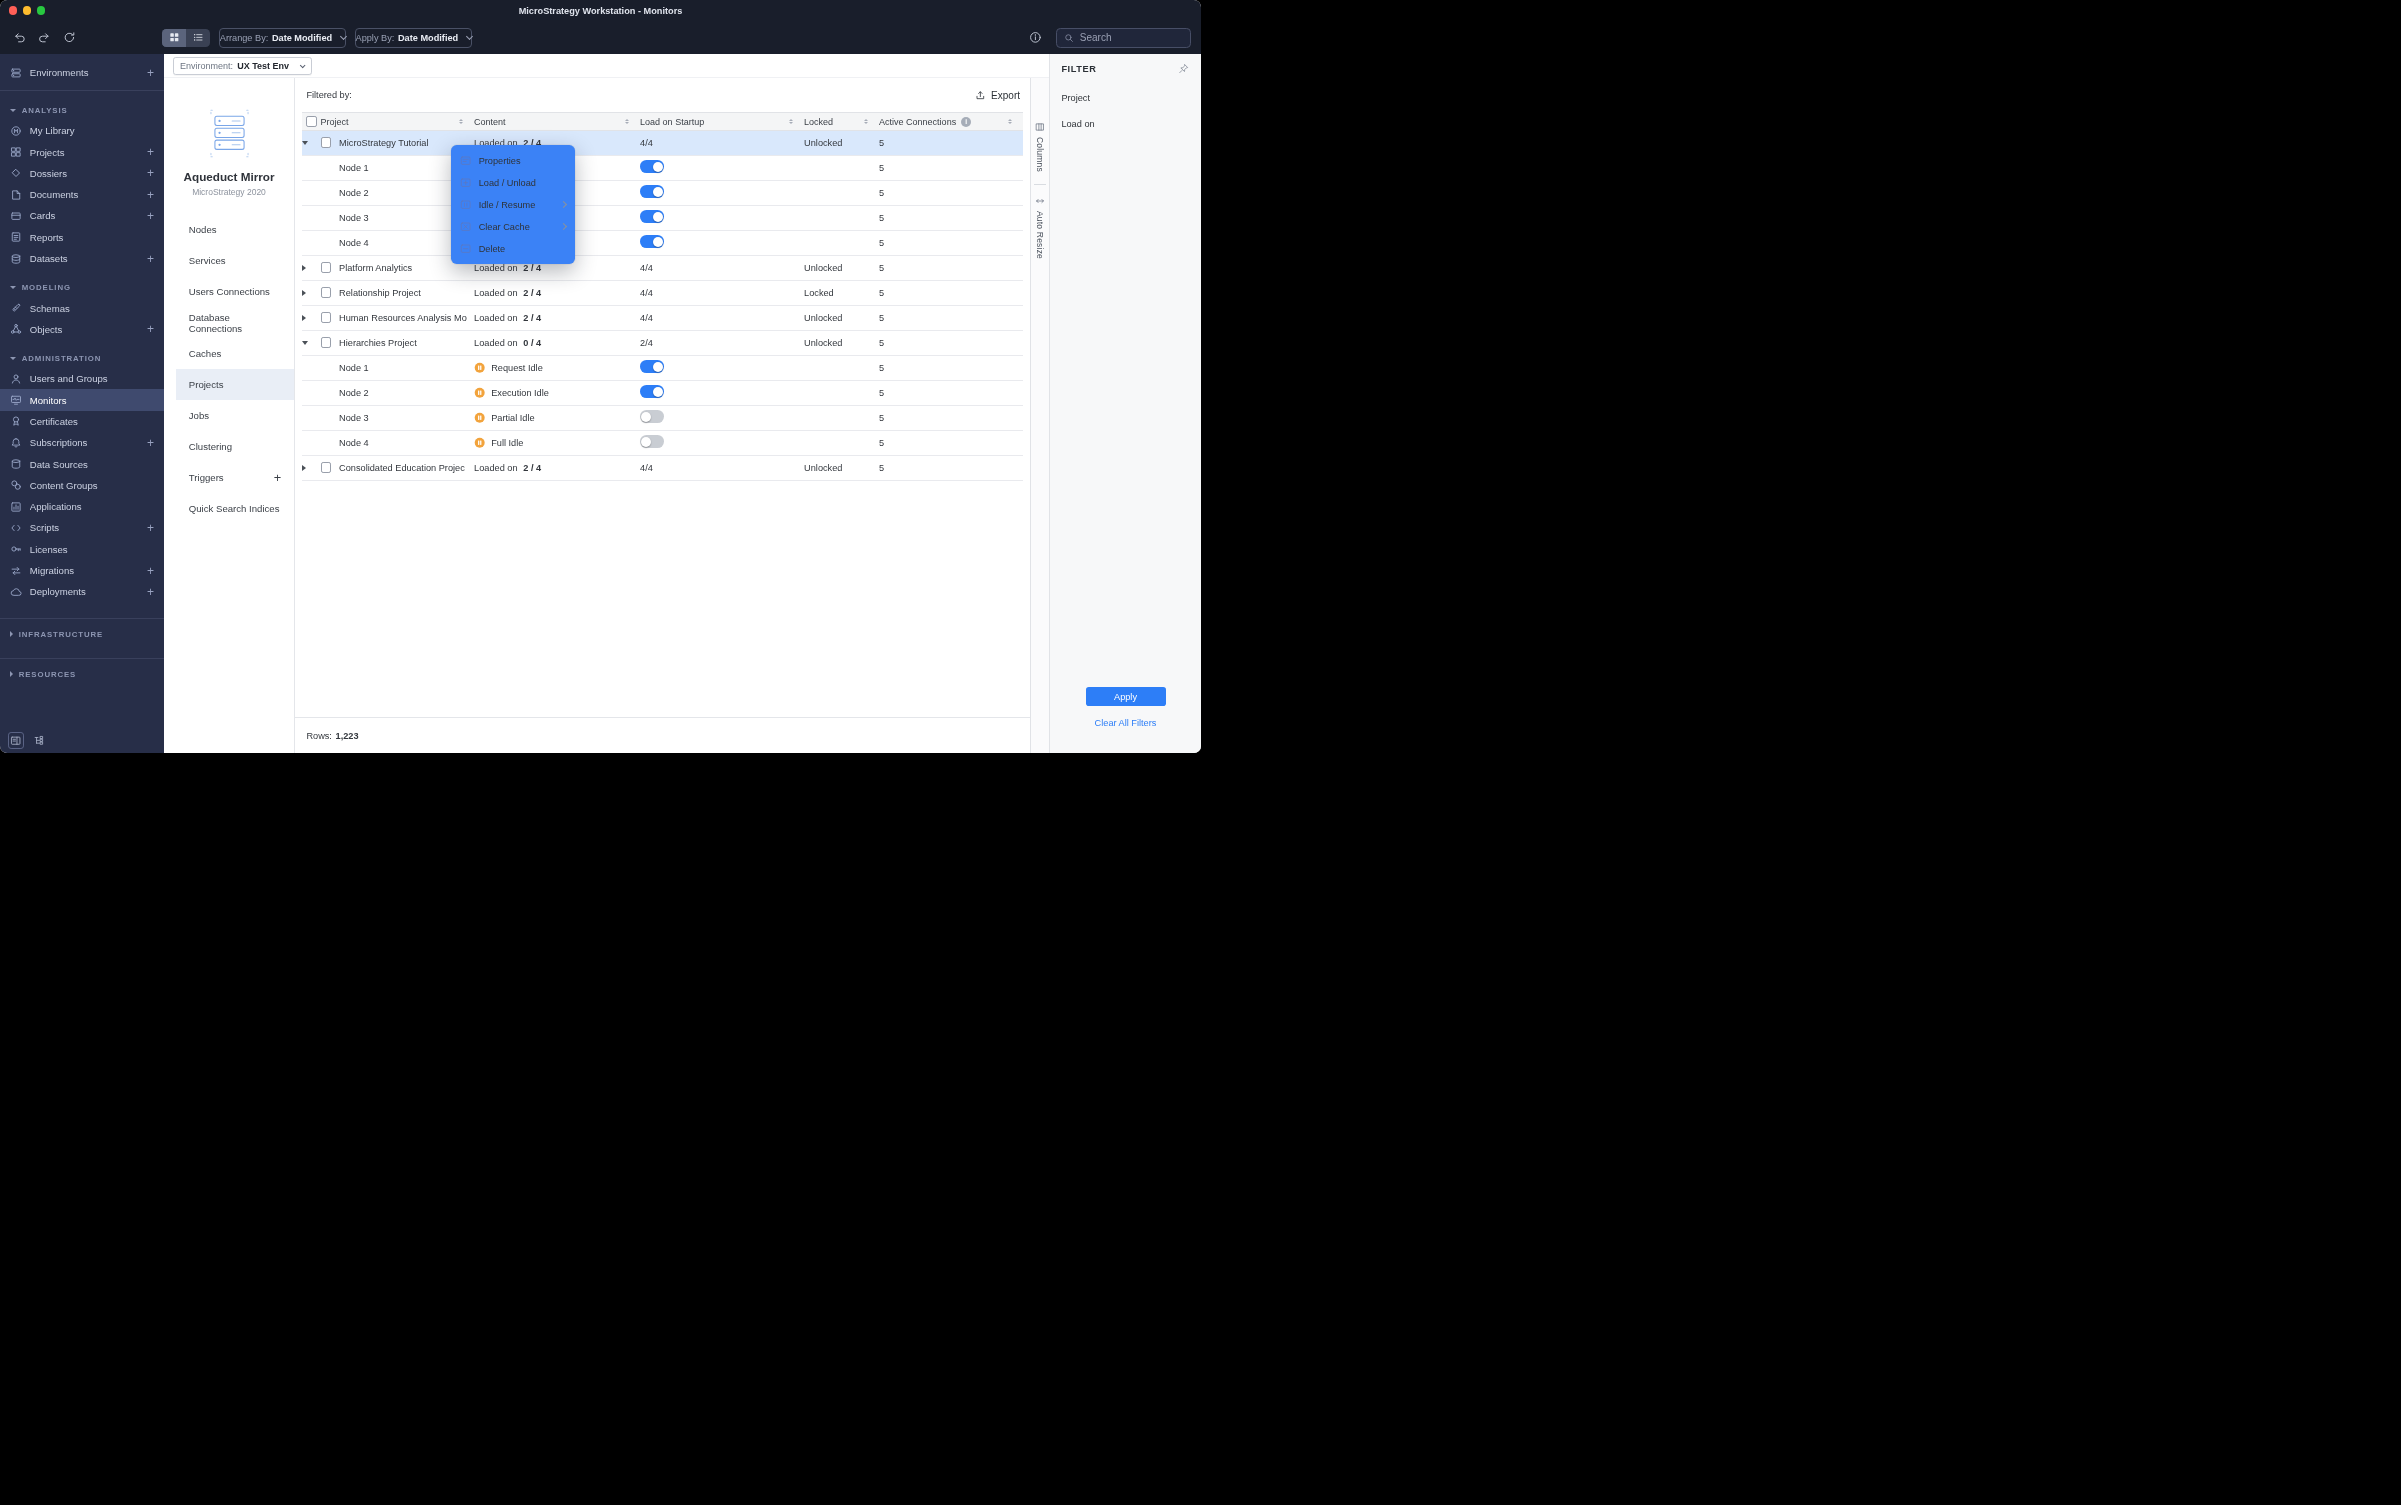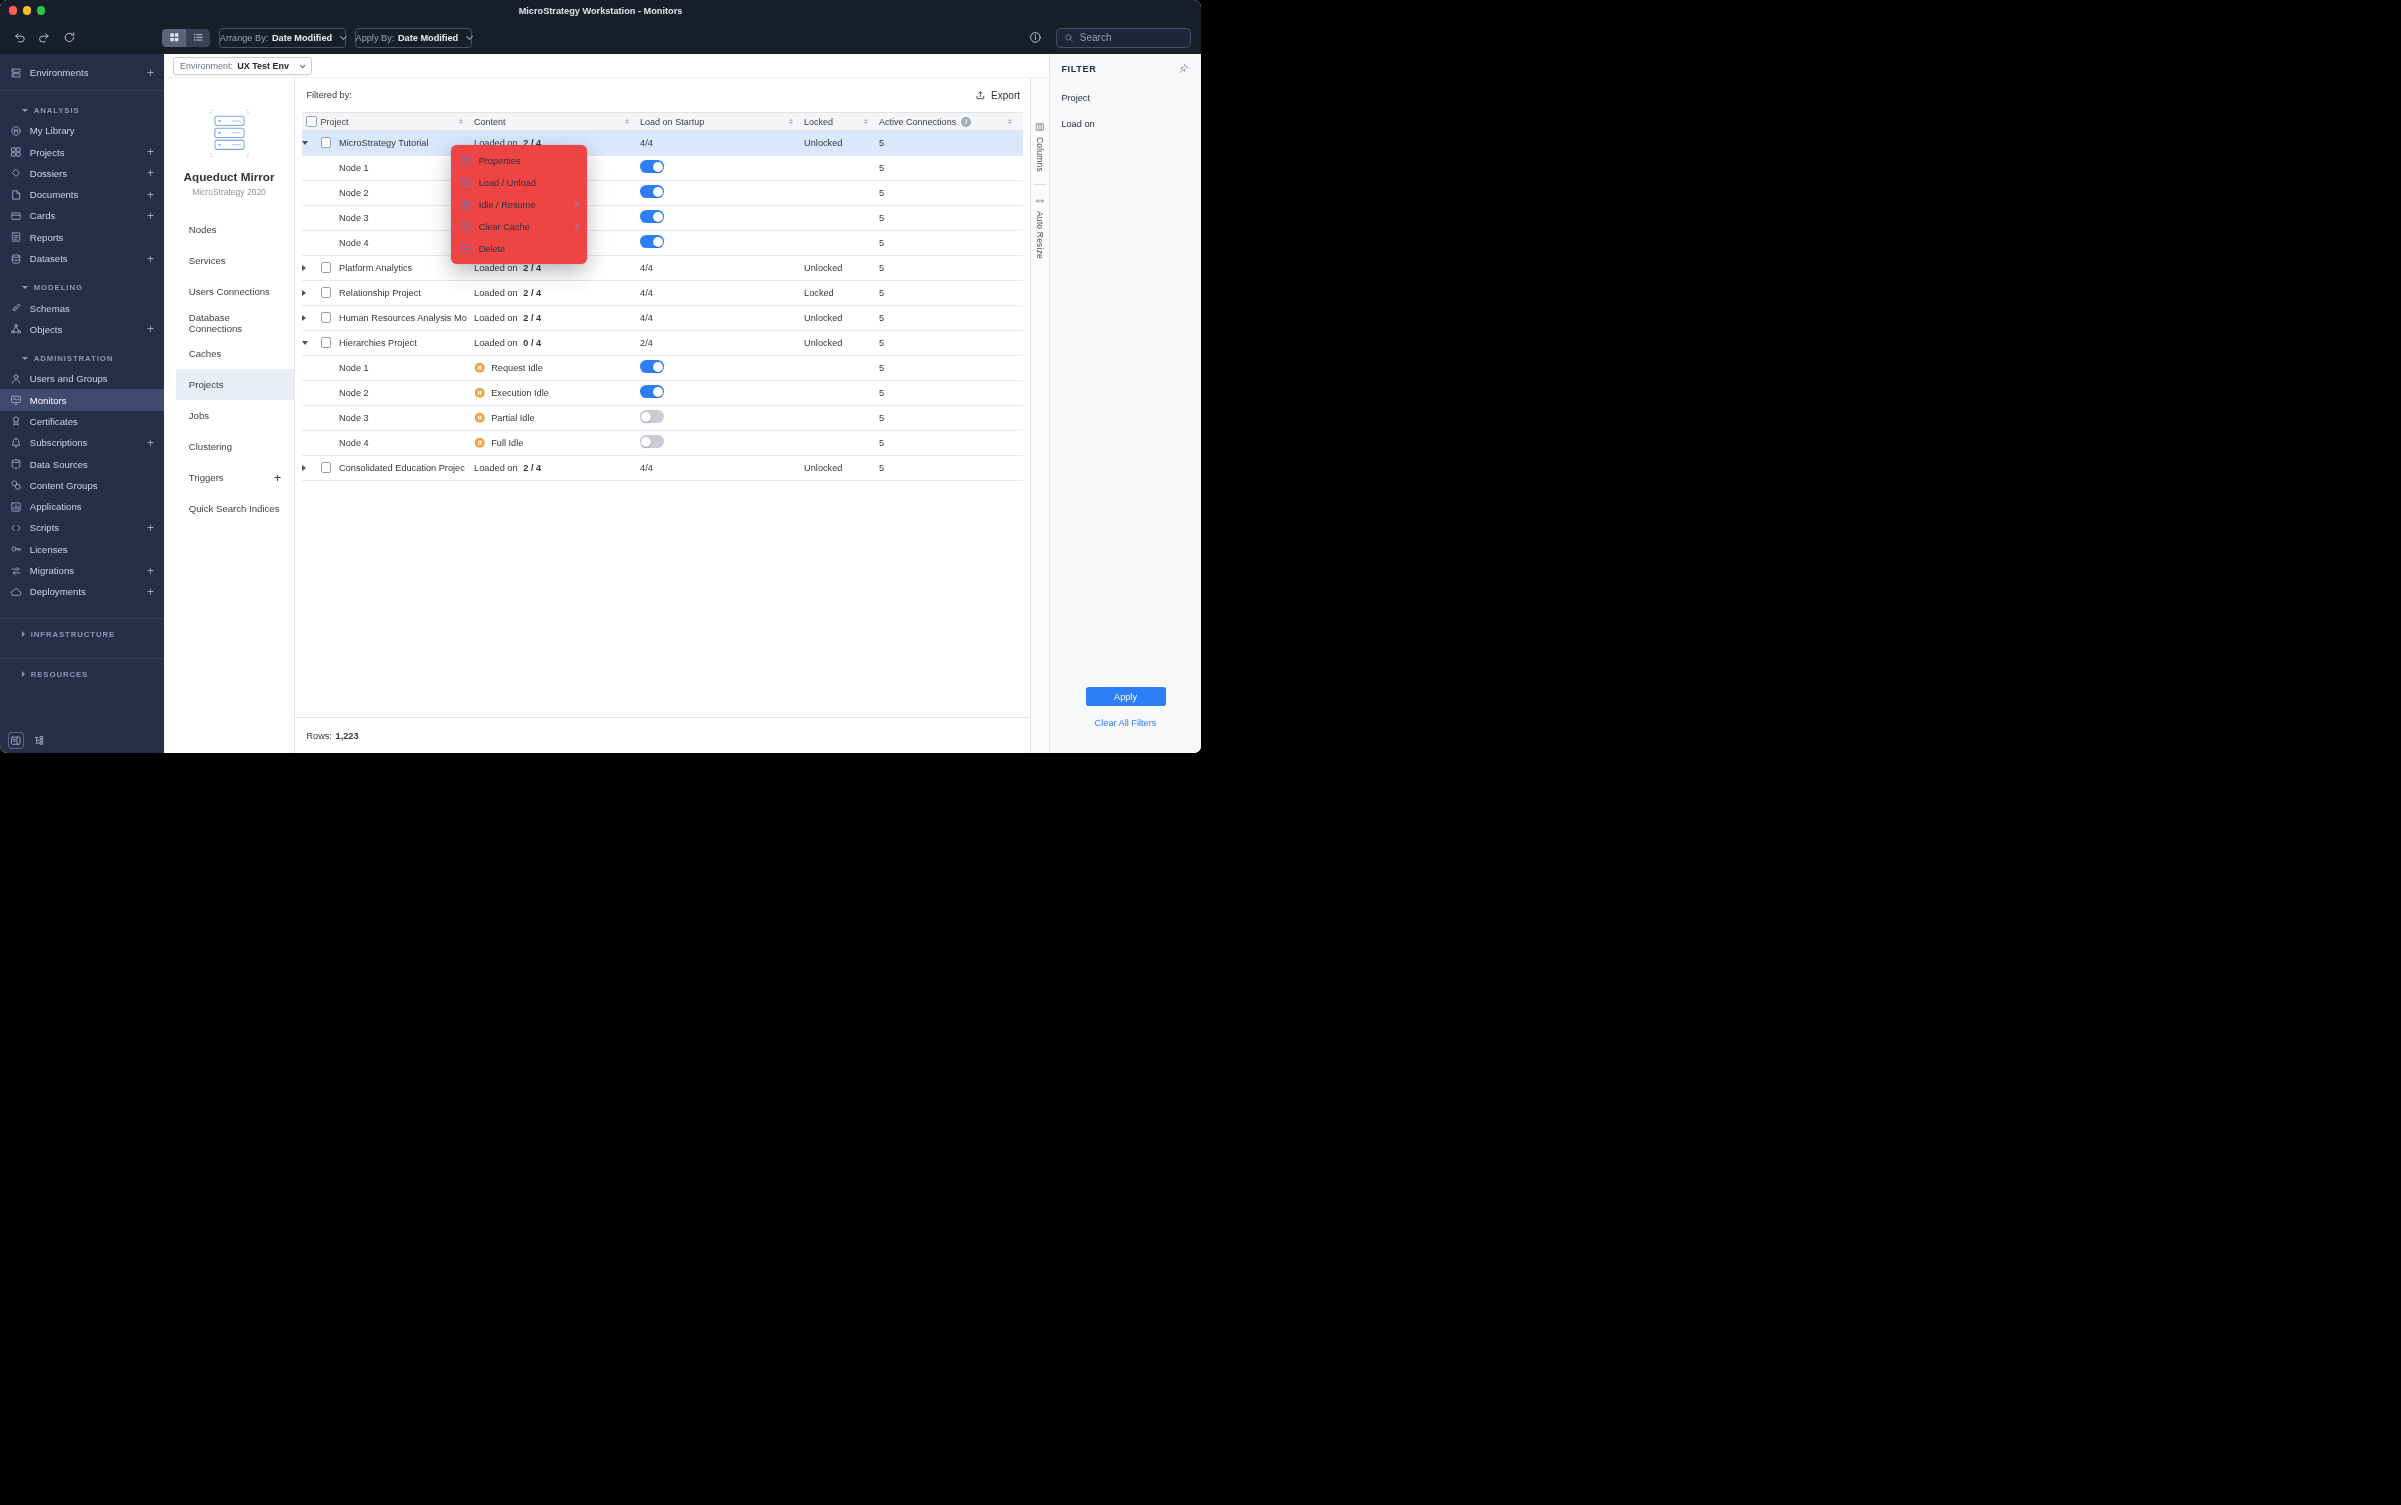--- a/index.html
+++ b/index.html
@@ -39,21 +39,21 @@
   .sidebar { width:164px; background:#272e48; color:#ccd2e2; display:flex; flex-direction:column; padding-top:5.7px; flex:none; }
   .sb-item { height:21.3px; display:flex; align-items:center; gap:7.8px; padding:0 10px; font-size:9.6px; color:#ccd2e2; flex:none; }
   .sb-item.selected { background:#3f4a6e; color:#fff; }
   .sb-ic { width:12px; height:12px; color:#9aa7c8; flex:none; display:flex; }
   .sb-ic svg { width:12px; height:12px; }
   .sb-lb { flex:1; white-space:nowrap; overflow:hidden; }
   .sb-plus { color:#98a2c0; font-size:12px; line-height:1; font-weight:400; }
   .sb-env { height:25.6px; }
   .sb-div { height:0.7px; background:#39405c; margin:4.3px 0 1.4px; flex:none; }
   .sb-sec { margin-top:9.2px; }
-  .sb-sec-h { display:flex; align-items:center; gap:5.7px; padding:5px 22px; color:#8d96b2; font-size:7.8px; font-weight:700; letter-spacing:0.9px; }
+  .sb-sec-h { display:flex; align-items:center; gap:5.7px; padding:5px 10px; color:#8d96b2; font-size:7.8px; font-weight:700; letter-spacing:0.9px; }
   .chev-d { width:0; height:0; border-left:3.2px solid transparent; border-right:3.2px solid transparent; border-top:3.9px solid #8d96b2; }
   .chev-r { width:0; height:0; border-top:3.2px solid transparent; border-bottom:3.2px solid transparent; border-left:3.9px solid #8d96b2; }
   .sb-collapsed { border-top:0.7px solid #39405c; margin-top:15.6px; padding:5.7px 0; }
   .sb-bottom { margin-top:auto; height:25.6px; display:flex; align-items:center; gap:8.5px; padding:0 8.5px; }
   .sb-bottom .bic { width:14.2px; height:14.2px; color:#aab3c9; display:flex; align-items:center; justify-content:center; }
   .sb-bottom .bic svg { width:11.4px; height:11.4px; }
   .sb-bottom .bic.active { outline:0.7px solid #5a6385; border-radius:2.1px; }
 
   svg.ic * { fill:none; stroke:currentColor; stroke-width:1.2; stroke-linecap:round; stroke-linejoin:round; }
 
@@ -108,21 +108,21 @@
   .idle-ic { width:11.4px; height:11.4px; flex:none; }
   .toggle { width:24px; height:12.8px; border-radius:6.4px; position:relative; display:inline-block; }
   .toggle::after { content:""; position:absolute; width:10px; height:10px; border-radius:50%; background:#fff; top:1.4px; box-shadow:0 0.7px 1.4px rgba(0,0,0,.35); }
   .toggle.on { background:#2d7ef7; } .toggle.on::after { right:1.4px; }
   .toggle.off { background:#c9cdd3; } .toggle.off::after { left:1.4px; }
 
   .table-footer { margin-top:auto; height:36px; border-top:0.7px solid #e4e6ea; display:flex; align-items:center; padding:0 11.4px; font-size:9.2px; color:#33373d; flex:none; }
   .table-footer b { font-weight:700; margin-left:3.6px; }
 
   
-  .cmenu { position:absolute; left:156px; top:67px; width:136px; background:#ef4444; border-radius:5.7px; box-shadow:0 7.1px 21.3px rgba(20,25,40,.30), 0 0 0 0.7px rgba(0,0,0,.05); padding:4.3px 0; z-index:6; }
+  .cmenu { position:absolute; left:156px; top:67px; width:124px; background:#3b82f6; border-radius:5.7px; box-shadow:0 7.1px 21.3px rgba(20,25,40,.30), 0 0 0 0.7px rgba(0,0,0,.05); padding:4.3px 0; z-index:6; }
   .cm-item { height:22px; display:flex; align-items:center; gap:7.1px; padding:0 9.2px; font-size:9.2px; color:#2f3338; }
   .cm-ic { width:11.4px; height:11.4px; color:#5b79c4; flex:none; display:flex; }
   .cm-ic svg { width:11.4px; height:11.4px; }
   .cm-sub { margin-left:auto; width:5px; height:5px; border-right:1.1px solid #8a919c; border-top:1.1px solid #8a919c; transform:rotate(45deg); }
 
   
   .strip { width:19px; border-left:0.7px solid #e1e3e7; background:#fbfbfc; display:flex; flex-direction:column; align-items:center; padding-top:44px; gap:11.4px; flex:none; }
   .strip-tab { display:flex; flex-direction:column; align-items:center; gap:5px; color:#4c535e; }
   .strip-tab svg { width:10px; height:10px; color:#6a7280; }
   .strip-label { writing-mode:vertical-rl; font-size:8.5px; letter-spacing:0.2px; }

